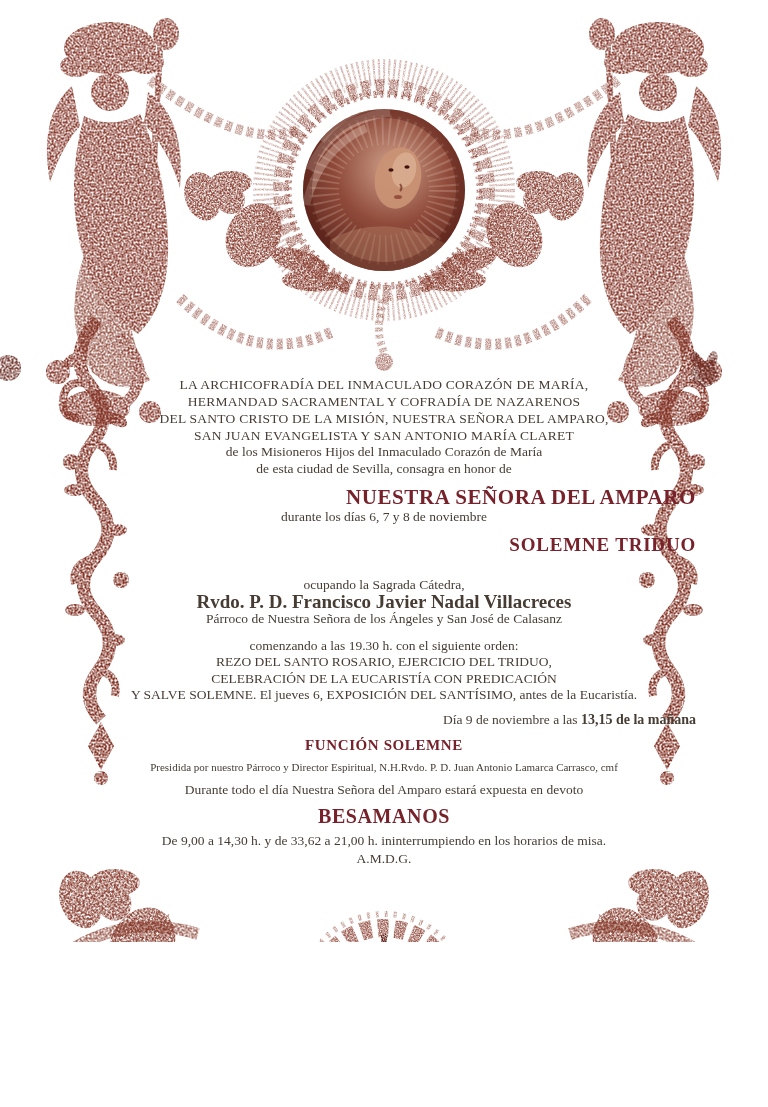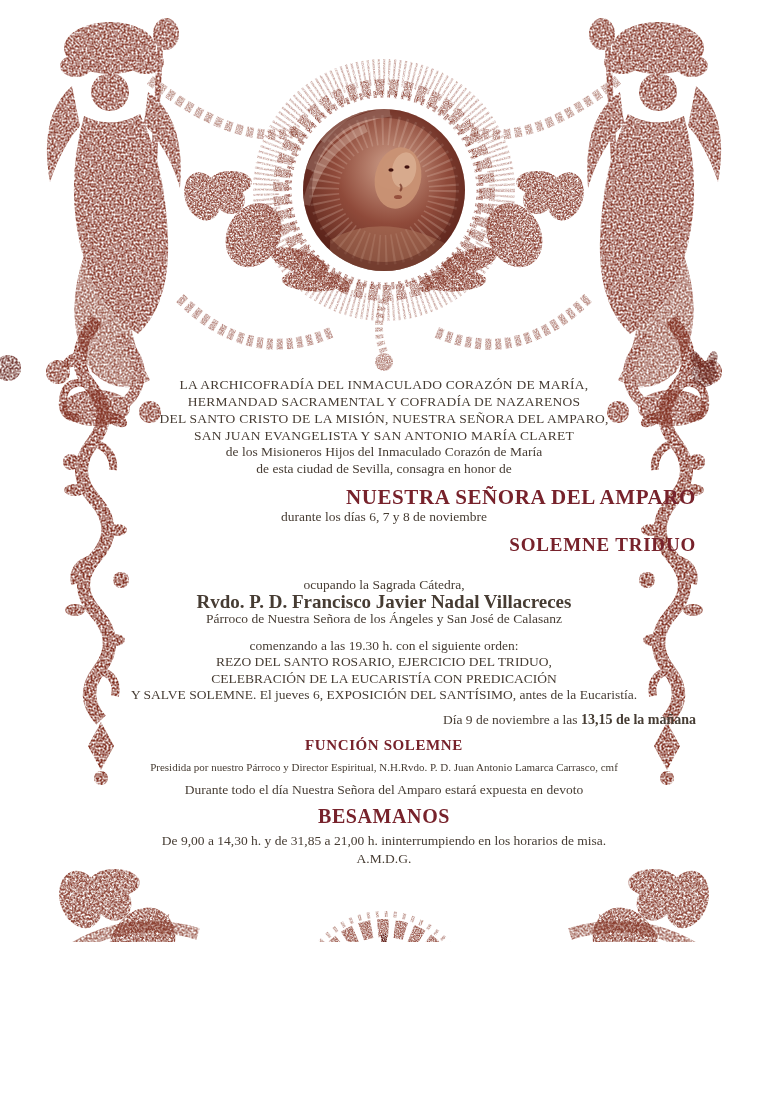--- a/index.html
+++ b/index.html
@@ -215,17 +215,17 @@
     <div class="t-serif">Y SALVE SOLEMNE. El jueves 6, EXPOSICIÓN DEL SANTÍSIMO, antes de la Eucaristía.</div>
 
     <div class="t-serif mt8"><span>Día 9 de noviembre a las </span><span class="time-bold">13,15 de la mañana</span></div>
 
     <div class="h-funcion mt4">FUNCIÓN SOLEMNE</div>
     <div class="t-small mt2">Presidida por nuestro Párroco y Director Espiritual, N.H.Rvdo. P. D. Juan Antonio Lamarca Carrasco, cmf</div>
 
     <div class="t-serif mt7">Durante todo el día Nuestra Señora del Amparo estará expuesta en devoto</div>
 
     <div class="h-besa mt6">BESAMANOS</div>
-    <div class="t-serif mt5">De 9,00 a 14,30 h. y de 31,85 a 21,00 h. ininterrumpiendo en los horarios de misa.</div>
+    <div class="t-serif mt5">De 9,00 a 14,30 h. y de 33,62 a 21,00 h. ininterrumpiendo en los horarios de misa.</div>
     <div class="t-serif mt2">A.M.D.G.</div>
   </div>
 
 </div>
 
 </body></html>

